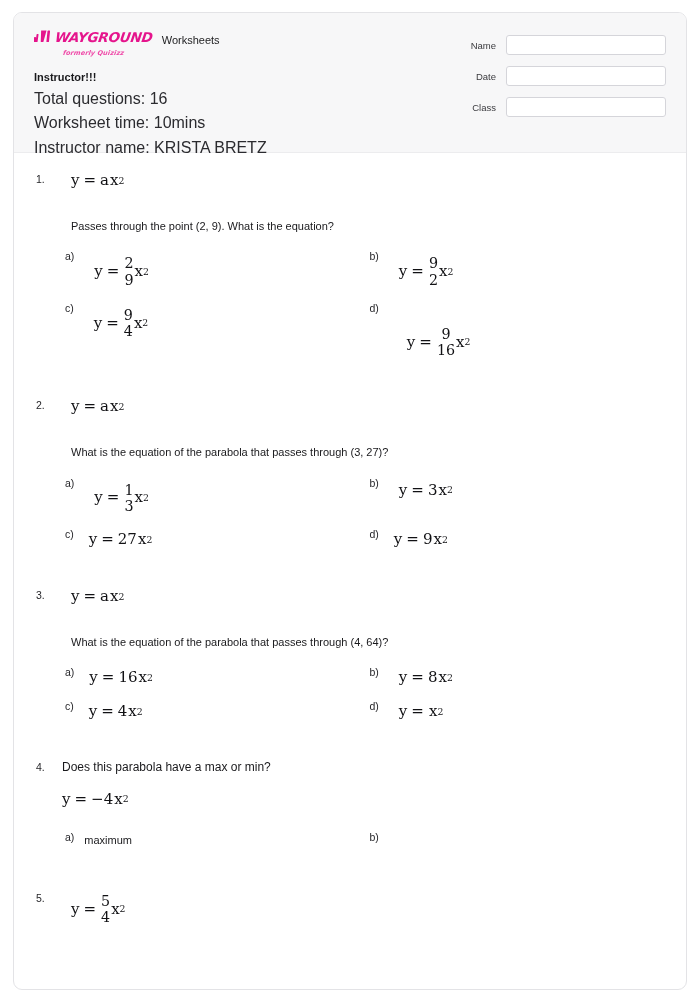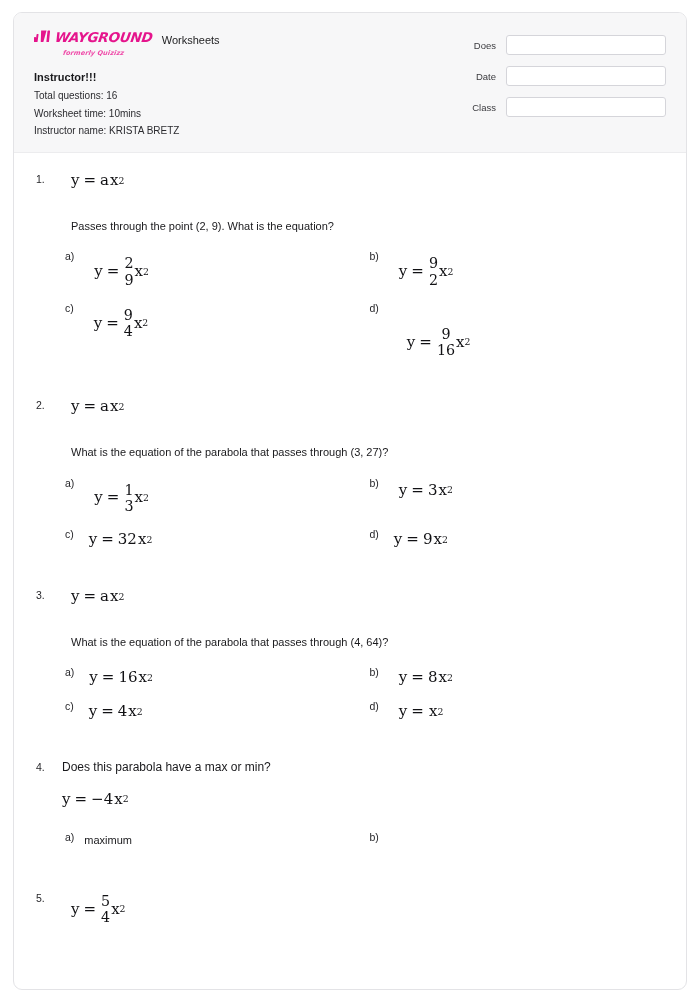--- a/index.html
+++ b/index.html
@@ -93,21 +93,21 @@
   }
 
   .ws-title {
     font-size: 11px;
     font-weight: bold;
     color: #19191c;
     margin-bottom: 7px;
   }
 
   .meta-line {
-    font-size: 10px;
+    font-size: 16px;
     color: #2b2b2f;
     margin-bottom: 6px;
     line-height: 1.15;
   }
 
   
   .header-right {
     padding-top: 8px;
     display: flex;
     flex-direction: column;
@@ -287,21 +287,21 @@
         </div>
 
         <div class="ws-title">Instructor!!!</div>
         <div class="meta-line">Total questions: 16</div>
         <div class="meta-line">Worksheet time: 10mins</div>
         <div class="meta-line">Instructor name: KRISTA BRETZ</div>
       </div>
 
       <div class="header-right">
         <div class="field-row">
-          <span class="field-label">Does</span>
+          <span class="field-label">Name</span>
           <input class="field-box" type="text" placeholder="" style="">
         </div>
         <div class="field-row">
           <span class="field-label">Date</span>
           <input class="field-box" type="text" placeholder="" style="">
         </div>
         <div class="field-row">
           <span class="field-label">Class</span>
           <input class="field-box" type="text" placeholder="" style="">
         </div>
@@ -436,21 +436,21 @@
               </span>
             </div>
           </div>
 
           <div class="opt row-compact">
             <span class="opt-letter">c)</span>
             <div class="opt-body">
               <span class="math math-indent-1" style="margin-top:5px">
                 <span class="lhs var">y</span>
                 <span class="eq">=</span>
-                <span class="coef">32</span>
+                <span class="coef">27</span>
                 <span class="var">x</span>
                   <sup>2</sup>
               </span>
             </div>
           </div>
 
           <div class="opt row-compact">
             <span class="opt-letter">d)</span>
             <div class="opt-body">
               <span class="math math-indent-1" style="margin-top:5px">

